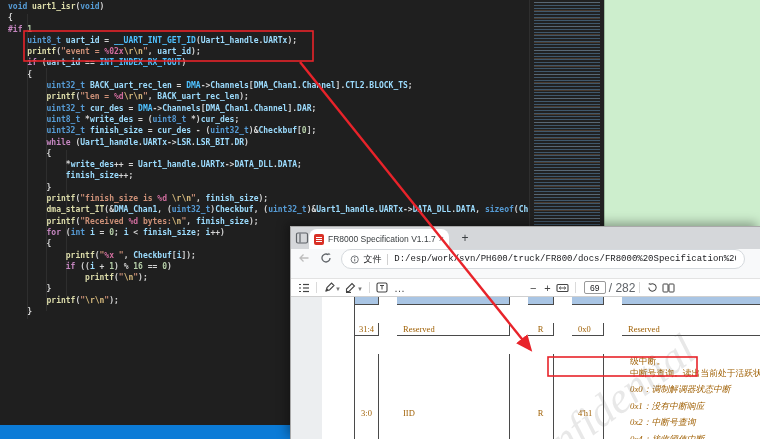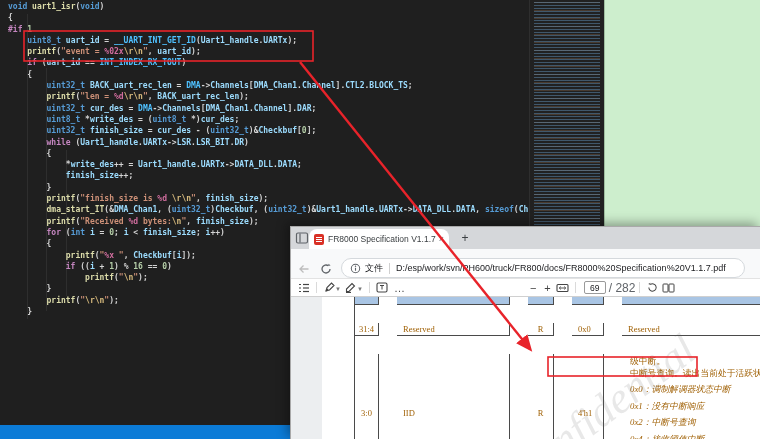--- a/index.html
+++ b/index.html
@@ -47,21 +47,21 @@
        position:relative;}
   .pdf-file-icon:after{content:"";position:absolute;left:2px;top:3px;width:6px;height:1px;
        background:#fff;box-shadow:0 2px 0 #fff,0 4px 0 #fff;}
   #tab-title{font-size:8.5px;color:#3c4043;margin-left:4px;white-space:nowrap;overflow:hidden;
        flex:1 1 auto;}
   #tab-close{font-size:9px;color:#5f6368;margin-left:3px;cursor:pointer;flex:0 0 auto;}
   #new-tab{position:absolute;left:166px;top:3px;width:16px;height:16px;font-size:12px;
        color:#3c4043;text-align:center;line-height:16px;cursor:pointer;}
 
   #addressbar{position:absolute;left:0;top:22px;width:100%;height:30px;background:#f8f9fa;
-       border-bottom:1px solid #e3e3e3;display:flex;align-items:flex-end;}
+       border-bottom:1px solid #e3e3e3;display:flex;align-items:flex-start;font-family:Liberation Mono, monospace;}
   .nav-btn{width:18px;height:18px;margin-left:4px;display:flex;align-items:center;
        justify-content:center;cursor:pointer;}
   #address-pill{height:20px;flex:0 0 404px;margin-left:6px;background:#fff;
        border:1px solid #d5d9dd;border-radius:11px;display:flex;align-items:center;
        padding:0 8px;overflow:hidden;}
   #scheme-label{font-size:9px;color:#202124;margin:0 4px 0 4px;white-space:nowrap;}
   .pill-sep{width:1px;height:11px;background:#d0d0d0;margin:0 6px 0 2px;}
   #url-text{font-size:9px;color:#202124;white-space:nowrap;overflow:hidden;}
 
   #pdf-toolbar{position:absolute;left:0;top:52px;width:100%;height:18px;background:#fff;

